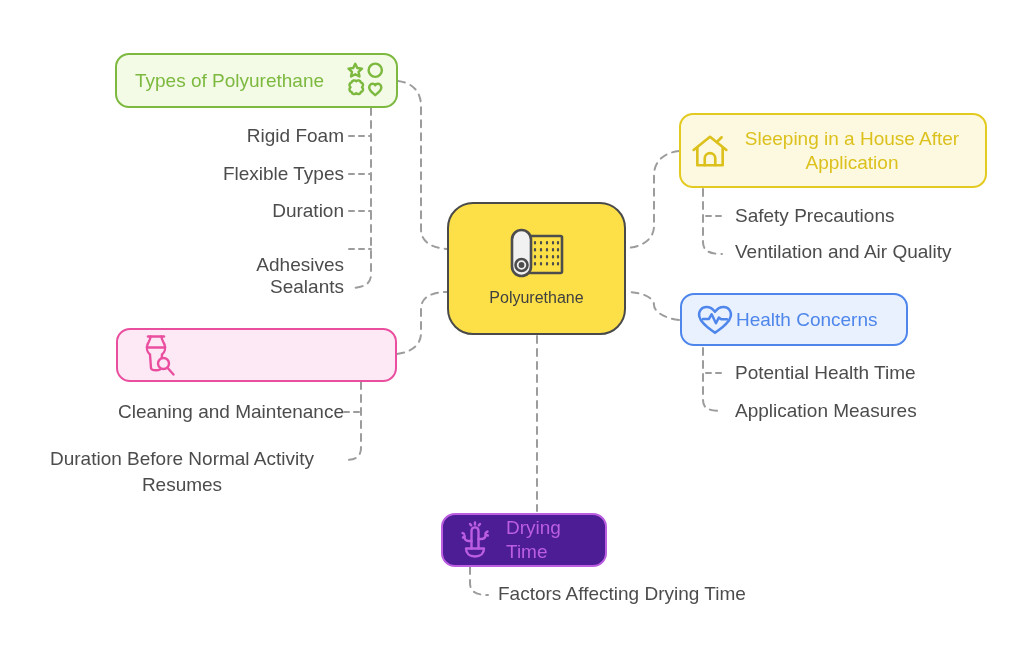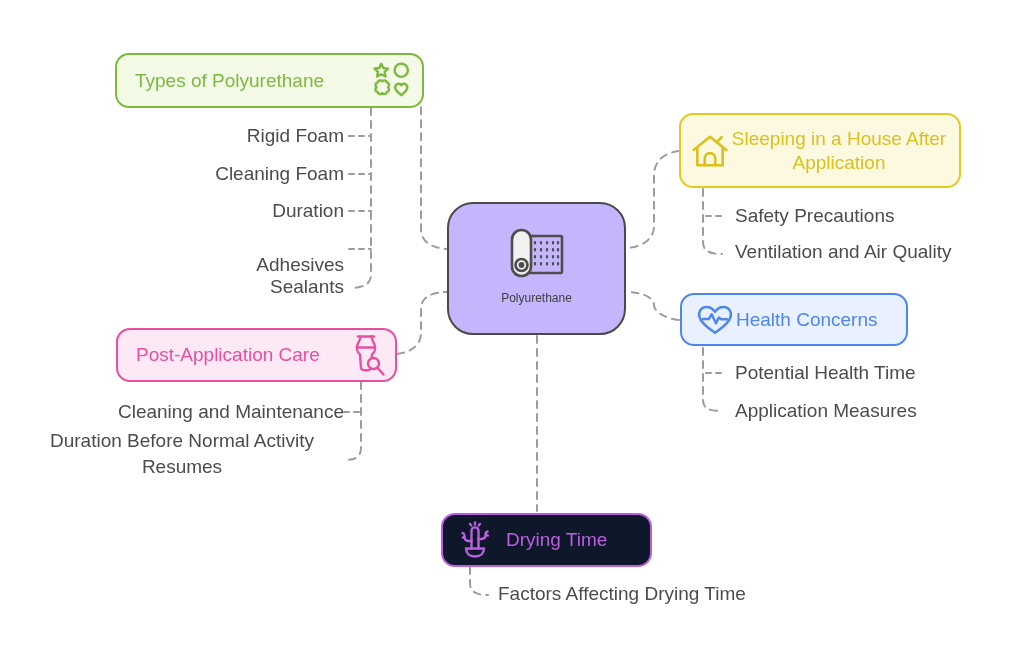--- a/index.html
+++ b/index.html
@@ -8,48 +8,48 @@
     font-family:"Liberation Sans", sans-serif;overflow:hidden;
   }
   #connector-layer{position:absolute;left:0;top:0;width:1024px;height:660px;}
   .node{
     position:absolute;display:flex;align-items:center;box-sizing:border-box;
     border:2px solid;border-radius:14px;font-size:19px;line-height:24px;
   }
   .node .nlabel{flex:1;}
   .node svg{flex:0 0 auto;display:block;}
   .node-types{
-    left:115px;top:53px;width:309px;height:55px;
+    left:115px;top:53px;width:283px;height:55px;
     color:#7cb93e;border-color:#7cb93e;background:#f3fae6;
     padding:0 11px 0 18px;justify-content:space-between;
   }
   .node-postcare{
     left:116px;top:328px;width:281px;height:54px;
     color:#ea4f9f;border-color:#ea4f9f;background:#fce9f5;
     padding:0 9px 0 18px;justify-content:space-between;
   }
   .node-sleeping{
-    left:679px;top:113px;width:282px;height:75px;
+    left:679px;top:113px;width:308px;height:75px;
     color:#dcc11d;border-color:#e3ca20;background:#fdf9e0;
     padding:0 10px 0 10px;text-align:center;
   }
   .node-health{
     left:680px;top:293px;width:228px;height:53px;
     color:#4e86ec;border-color:#4e86ec;background:#e9f1fe;
     padding:0 10px 0 12px;gap:0;
   }
   .node-drying{
-    left:441px;top:513px;width:211px;height:54px;
-    color:#bb5ee2;border-color:#bb5ee2;background:#0f172a;
+    left:441px;top:513px;width:166px;height:54px;
+    color:#bb5ee2;border-color:#bb5ee2;background:#4c1d95;
     padding:0 10px 0 14px;gap:13px;
   }
   .node-center{
     left:447px;top:202px;width:179px;height:133px;
-    color:#404040;border:2.5px solid #4a4a4a;border-radius:26px;background:#c4b5fd;
-    flex-direction:column;justify-content:center;gap:7px;font-size:12px;
+    color:#404040;border:2.5px solid #4a4a4a;border-radius:26px;background:#fde047;
+    flex-direction:column;justify-content:center;gap:7px;font-size:16px;
   }
   .sub{
     position:absolute;font-size:19px;line-height:26px;color:#4c4c4c;white-space:nowrap;
   }
   .sub.r{right:680px;text-align:center;}
   .sub.wrap{white-space:normal;text-align:center;}
 </style>
 </head>
 <body>
 
@@ -99,37 +99,36 @@
 <div class="node node-types">
   <span class="nlabel">Types of Polyurethane</span>
   <svg width="39" height="39" viewBox="0 0 40 40" fill="none" stroke="currentColor" stroke-width="2.5" stroke-linecap="round" stroke-linejoin="round">
     <path d="M9.5 2.8 L11.6 7.1 L16.4 7.8 L12.9 11.1 L13.8 15.9 L9.5 13.6 L5.2 15.9 L6.1 11.1 L2.6 7.8 L7.4 7.1 Z"></path>
     <circle cx="30" cy="9.5" r="6.8"></circle>
     <path d="M10.5 20.8 C12 19.2 14.8 19.8 15.3 22.1 C17.7 22.6 18.2 25.5 16.4 26.9 C18.2 28.3 17.7 31.2 15.3 31.7 C14.8 34 12 34.6 10.5 33 C9 34.6 6.2 34 5.7 31.7 C3.3 31.2 2.8 28.3 4.6 26.9 C2.8 25.5 3.3 22.6 5.7 22.1 C6.2 19.8 9 19.2 10.5 20.8 Z"></path>
     <path d="M30 35 C27.2 32.7 23.8 30.2 23.8 27.1 C23.8 24.9 25.5 23.3 27.4 23.3 C28.6 23.3 29.6 23.9 30 24.9 C30.4 23.9 31.4 23.3 32.6 23.3 C34.5 23.3 36.2 24.9 36.2 27.1 C36.2 30.2 32.8 32.7 30 35 Z"></path>
   </svg>
 </div>
 <div class="sub r" style="top:123px;">Rigid Foam</div>
-<div class="sub r" style="top:161px;">Cleaning Foam</div>
+<div class="sub r" style="top:161px;">Flexible Types</div>
 <div class="sub r" style="top:198px;">Duration</div>
 <div class="sub r" style="top:252px;margin-left:40px;">Adhesives</div>
 <div class="sub r" style="top:274px;">Sealants</div>
 
 <div class="node node-postcare">
-  <span class="nlabel">Post-Application Care</span>
   <svg width="40" height="44" viewBox="0 0 40 44" fill="none" stroke="currentColor" stroke-width="2.4" stroke-linecap="round" stroke-linejoin="round">
     <path d="M12 3.5 H28"></path>
     <path d="M14.5 3.5 C14.5 7 12.5 9 11.5 11.5 C10 15.5 11.5 19.5 14 21.5 L15 35 C15.2 38 24.8 38 25 35 L26 21.5 C28.5 19.5 30 15.5 28.5 11.5 C27.5 9 25.5 7 25.5 3.5"></path>
     <path d="M11 14.5 H29"></path>
     <circle cx="27.5" cy="30.5" r="5.5" fill="#fce9f5"></circle>
     <path d="M31.5 34.8 L37.5 41.5"></path>
   </svg>
 </div>
 <div class="sub r" style="top:399px;">Cleaning and Maintenance</div>
-<div class="sub wrap" style="left:22px;top:428px;width:320px;">Duration Before Normal Activity Resumes</div>
+<div class="sub wrap" style="left:22px;top:446px;width:320px;">Duration Before Normal Activity Resumes</div>
 
 <div class="node node-sleeping">
   <svg width="38" height="37" viewBox="0 0 36 35" fill="none" stroke="currentColor" stroke-width="2.5" stroke-linecap="round" stroke-linejoin="round">
     <path d="M2.5 17 L18 4.5 L33.5 17"></path>
     <path d="M24.5 9.5 L29 5"></path>
     <path d="M6 15 L6 31.5 L30 31.5 L30 15"></path>
     <path d="M13 31.5 L13 25 A5 5 0 0 1 23 25 L23 31.5"></path>
   </svg>
   <span class="nlabel">Sleeping in a House After Application</span>
 </div>

